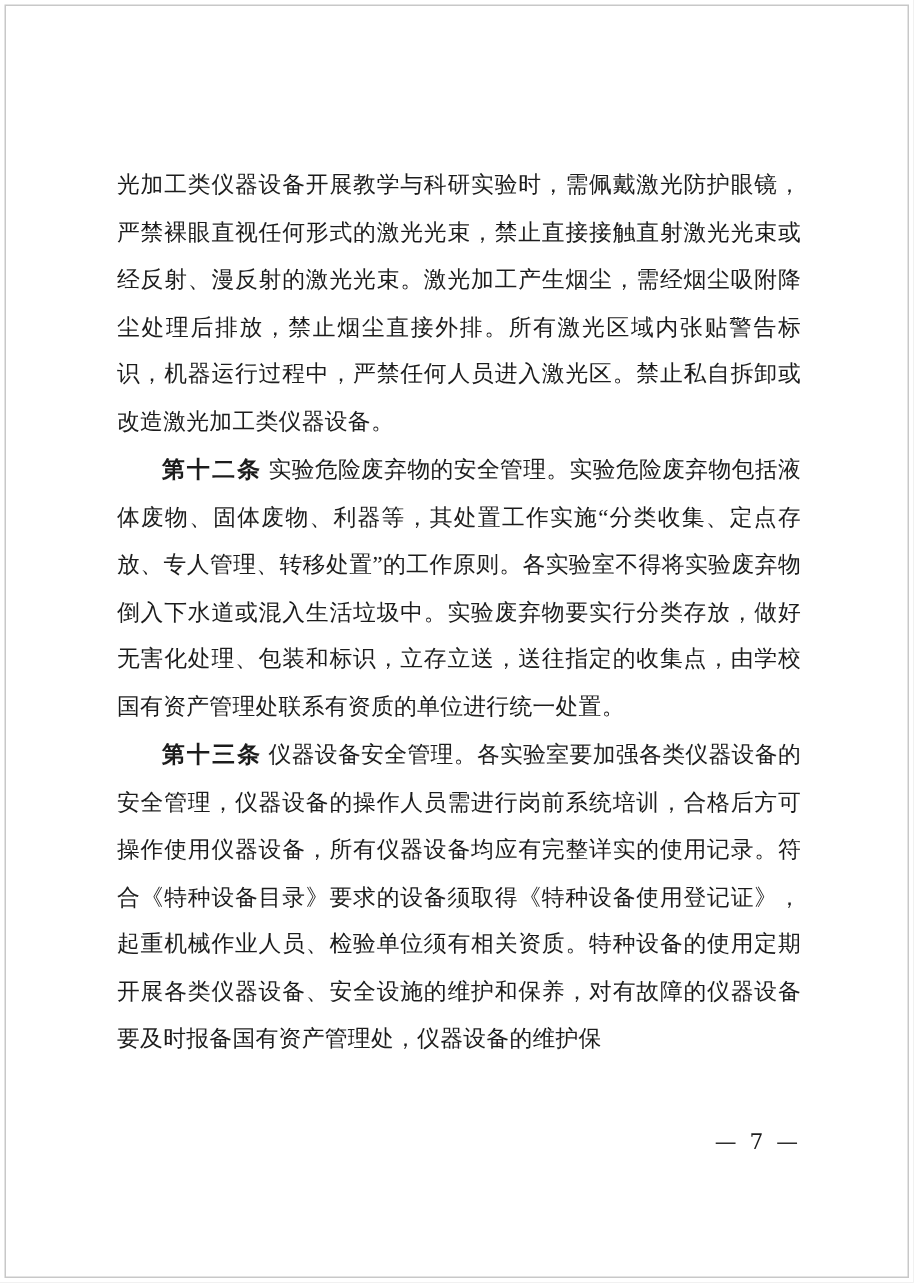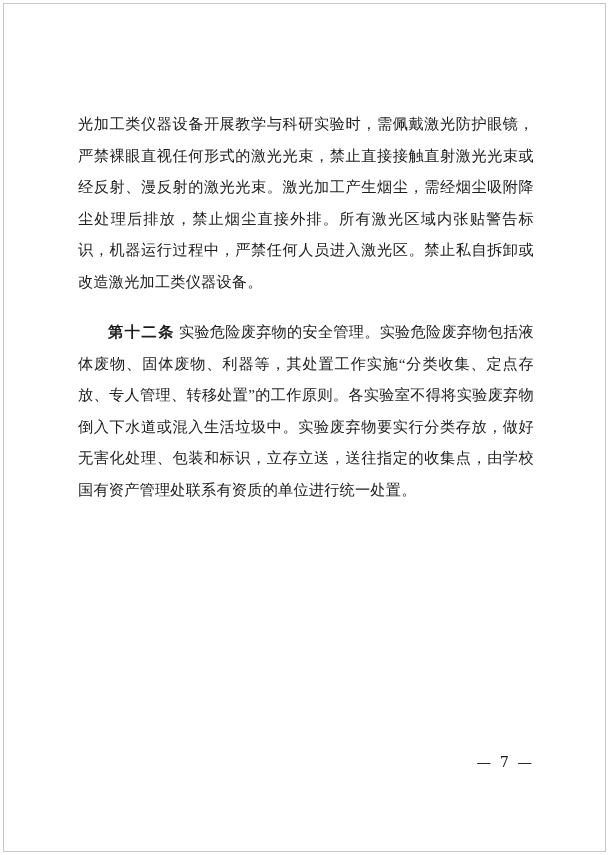--- a/index.html
+++ b/index.html
@@ -39,21 +39,21 @@
     font-family: Liberation Serif, serif;
     font-size: 15.2px;
     line-height: 31.5px;
     color: #1c1c1c;
     text-align: justify;
     text-justify: inter-ideograph;
     margin: 0 0 0 0;
     letter-spacing: 0.2px;
   }
   .para + .para {
-    margin-top: 19px;
+    margin-top: 1px;
   }
   .indent {
     text-indent: 30px;
   }
   .lead {
     font-weight: bold;
     letter-spacing: 1.5px;
   }
   #footer {
     position: absolute;
@@ -76,17 +76,20 @@
   <div id="content">
 
     <p class="para">
       <span>光加工类仪器设备开展教学与科研实验时，需佩戴激光防护眼镜，严禁裸眼直视任何形式的激光光束，禁止直接接触直射激光光束或经反射、漫反射的激光光束。激光加工产生烟尘，需经烟尘吸附降尘处理后排放，禁止烟尘直接外排。所有激光区域内张贴警告标识，机器运行过程中，严禁任何人员进入激光区。禁止私自拆卸或改造激光加工类仪器设备。</span>
     </p>
 
     <p class="para indent">
       <span class="lead">第十二条</span><span> 实验危险废弃物的安全管理。实验危险废弃物包括液体废物、固体废物、利器等，其处置工作实施“分类收集、定点存放、专人管理、转移处置”的工作原则。各实验室不得将实验废弃物倒入下水道或混入生活垃圾中。实验废弃物要实行分类存放，做好无害化处理、包装和标识，立存立送，送往指定的收集点，由学校国有资产管理处联系有资质的单位进行统一处置。</span>
     </p>
 
+    <p class="para indent">
+      <span class="lead">第十三条</span><span> 仪器设备安全管理。各实验室要加强各类仪器设备的安全管理，仪器设备的操作人员需进行岗前系统培训，合格后方可操作使用仪器设备，所有仪器设备均应有完整详实的使用记录。符合《特种设备目录》要求的设备须取得《特种设备使用登记证》，起重机械作业人员、检验单位须有相关资质。特种设备的使用定期开展各类仪器设备、安全设施的维护和保养，对有故障的仪器设备要及时报备国有资产管理处，仪器设备的维护保</span>
+    </p>
 
   </div>
 
   <div id="footer">— 7 —</div>
 </div>
 
 </body></html>

